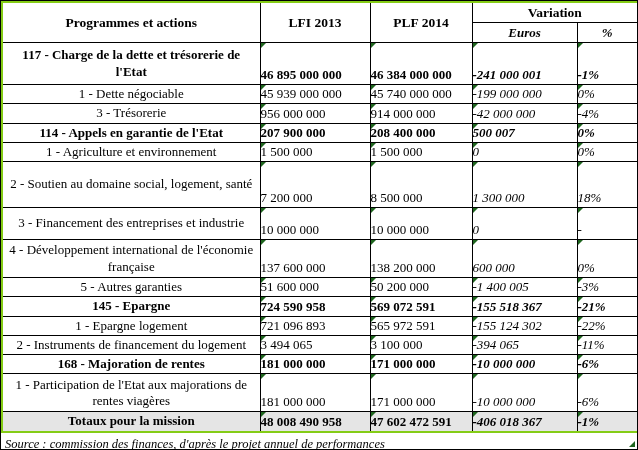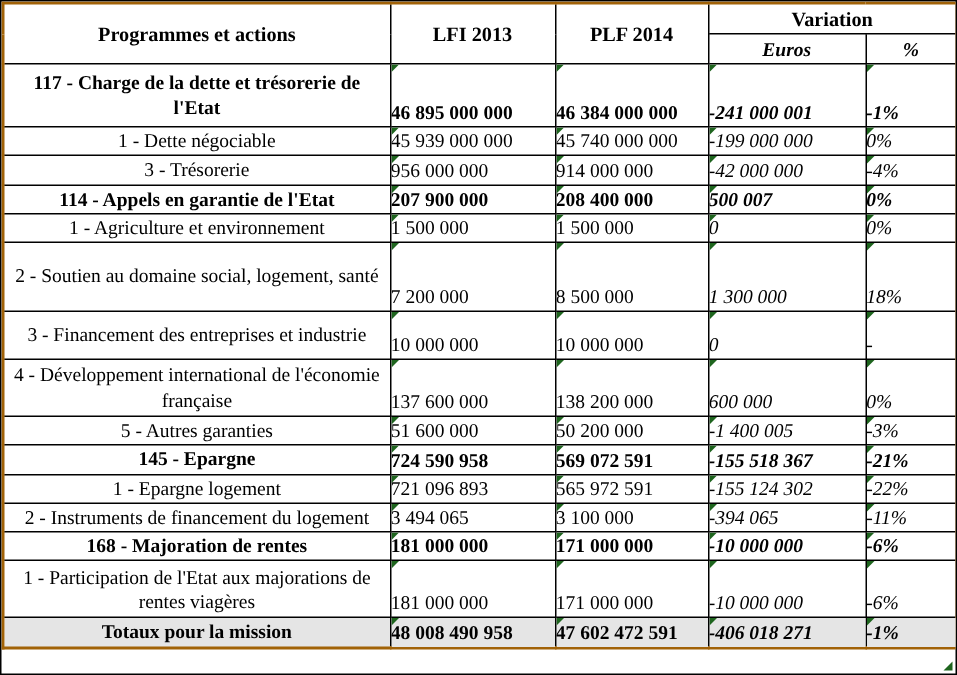--- a/index.html
+++ b/index.html
@@ -3,21 +3,21 @@
 <meta charset="utf-8">
 <style>
   html,body{margin:0;padding:0}
   body{width:638px;height:450px;background:#fff;color:#000;
        font-family:"Liberation Serif","DejaVu Serif",serif;}
   .sheet{position:relative;width:636px;height:448px;border:1px solid #000;
          background:#fff;overflow:hidden}
   
   .sheet::after{content:"";position:absolute;right:2px;bottom:2px;width:0;height:0;
          border-bottom:6px solid #1e651e;border-left:6px solid transparent}
-  table{border-collapse:collapse;table-layout:fixed;width:636px;border:2px solid #a16207}
+  table{border-collapse:collapse;table-layout:fixed;width:636px;border:2px solid #84cc16}
   th,td{border:1px solid #000;overflow:hidden}
   thead th{font-weight:bold;text-align:center;vertical-align:middle;
            font-size:13.5px;height:19px;padding:0 2px}
   thead th.sub{font-weight:bold;font-style:italic;font-size:13px}
   tbody tr{height:18px}
   td{font-size:13px}
   td.lbl{text-align:center;vertical-align:middle;padding:1px 3px;line-height:1.25}
   td.num{text-align:left;vertical-align:bottom;padding:0 4px 1px 0;white-space:nowrap}
   td.var{font-style:italic}
   tr.b td{font-weight:bold}
@@ -149,18 +149,19 @@
         <td class="lbl">1 - Participation de l'Etat aux majorations de rentes viagères</td>
         <td class="num mk">181 000 000</td>
         <td class="num mk">171 000 000</td>
         <td class="num var mk">-10 000 000</td>
         <td class="num var mk">-6%</td>
       </tr>
       <tr class="total">
         <td class="lbl">Totaux pour la mission</td>
         <td class="num mk">48 008 490 958</td>
         <td class="num mk">47 602 472 591</td>
-        <td class="num var mk">-406 018 271</td>
+        <td class="num var mk">-406 018 367</td>
         <td class="num var mk">-1%</td>
       </tr>
     </tbody>
   </table>
+  <div class="source">Source : commission des finances, d'après le projet annuel de performances</div>
 </div>
 
 </body></html>

